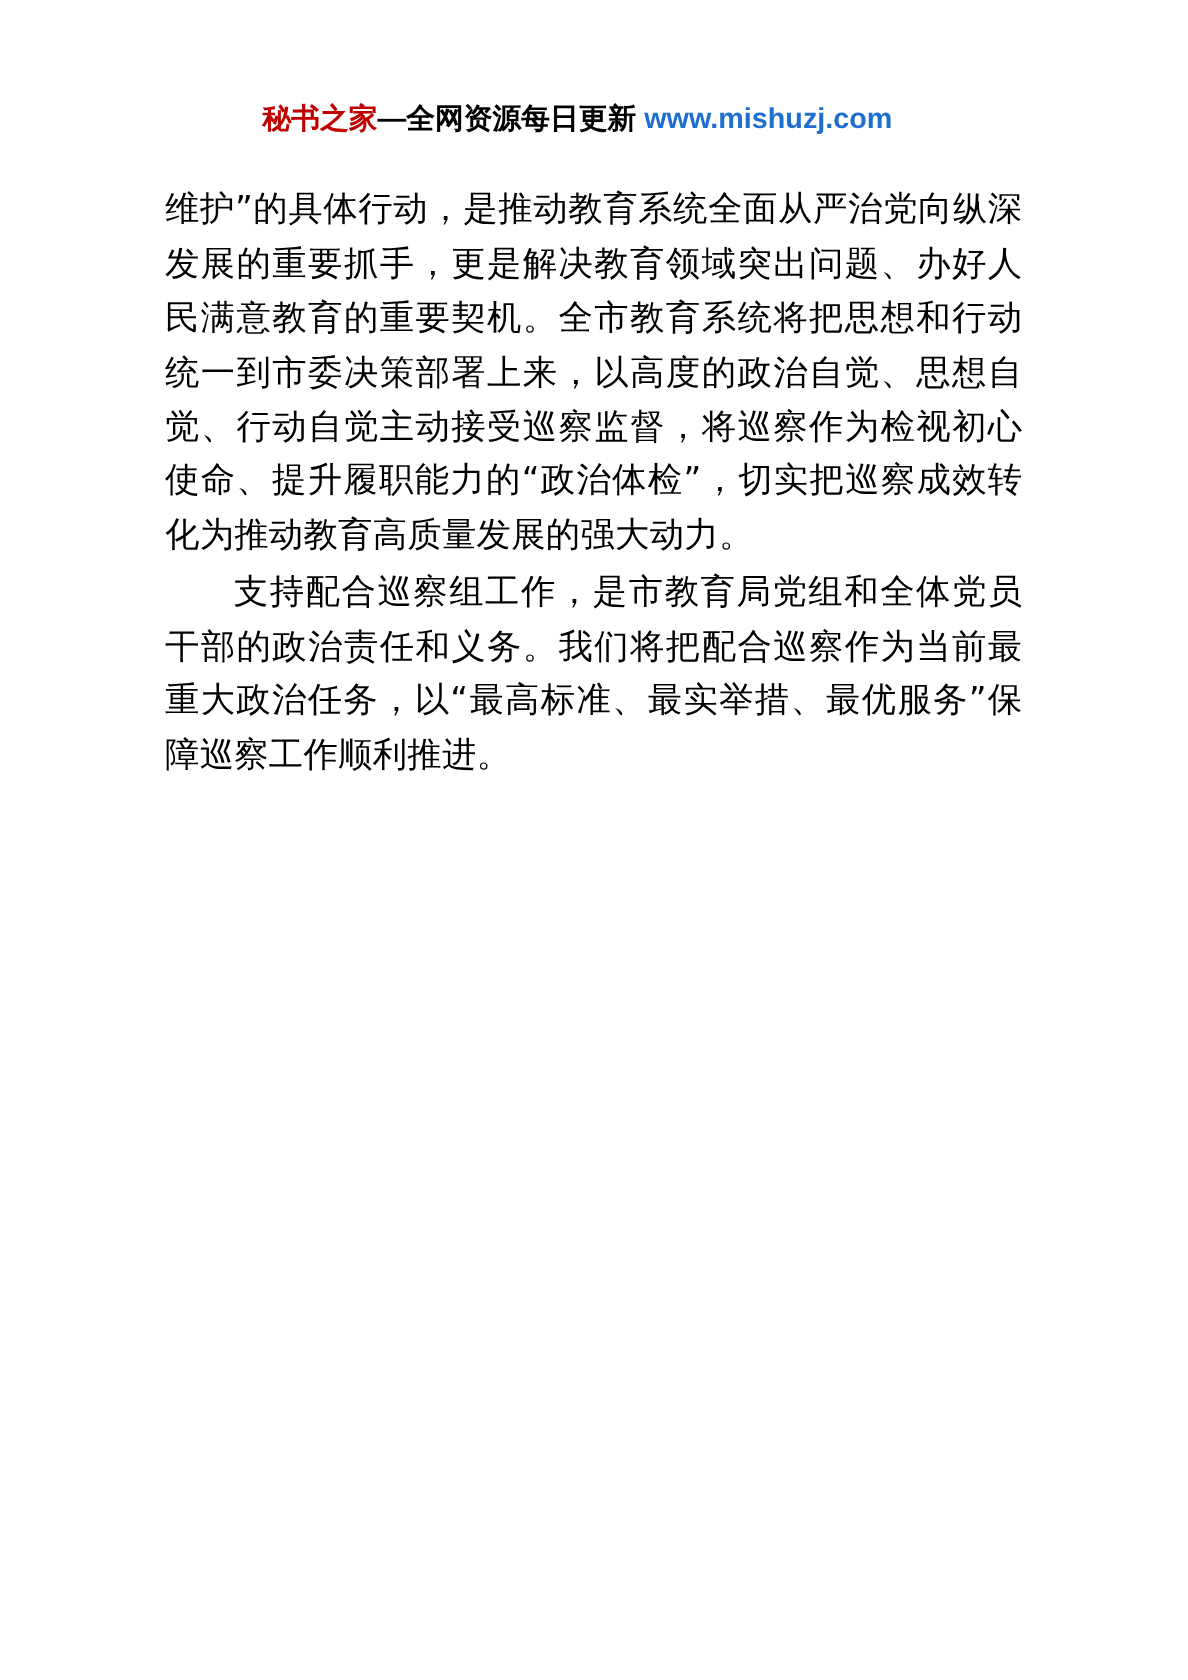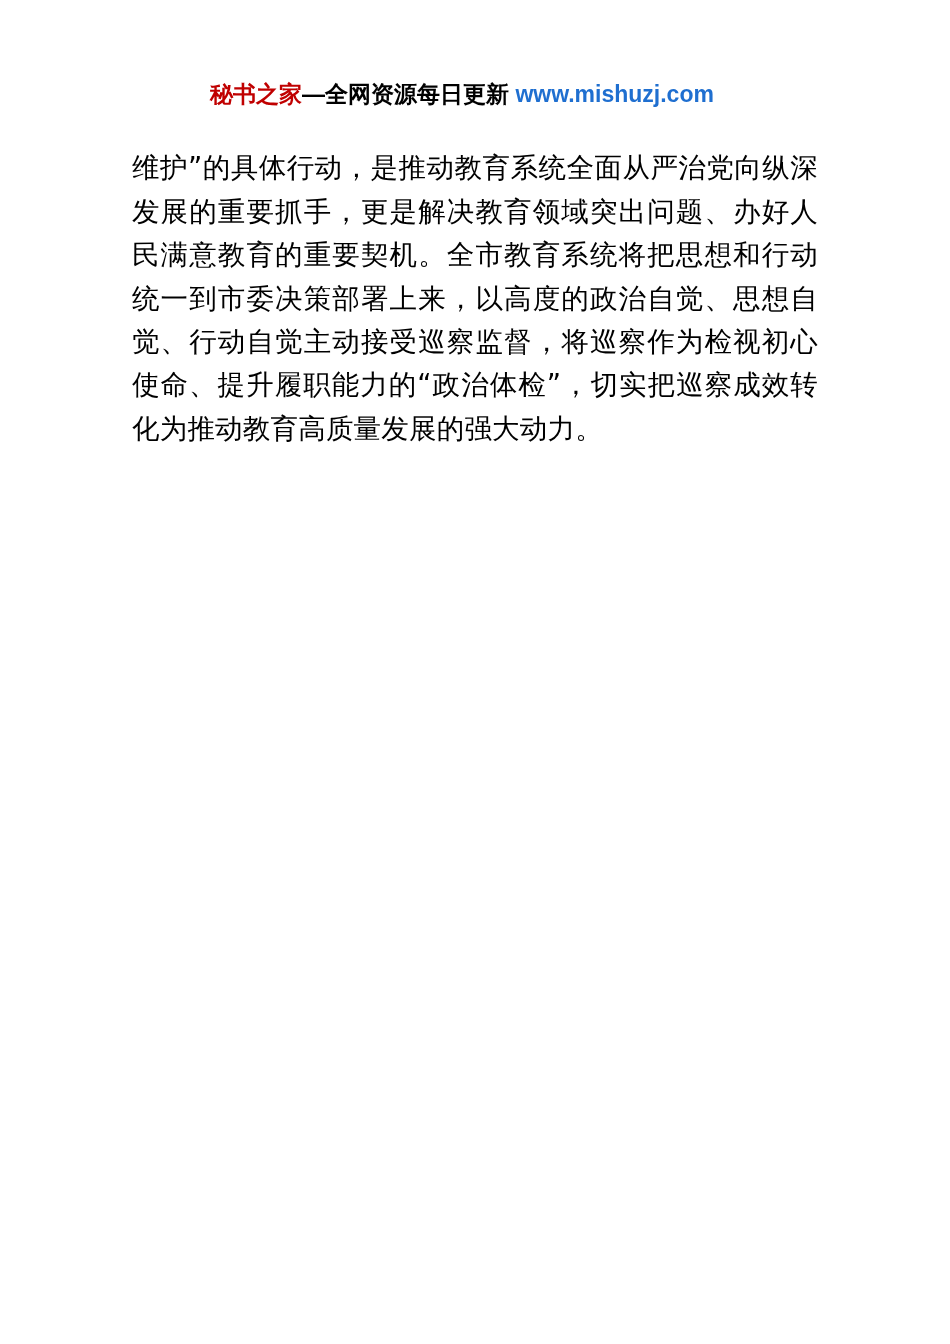--- a/index.html
+++ b/index.html
@@ -63,15 +63,16 @@
 <body>
 
 <div class="page">
 
   <div class="header">
     <span class="brand">秘书之家</span><span class="tagline">—全网资源每日更新 </span><span class="site">www.mishuzj.com</span>
   </div>
 
   <div class="body-text">
     <p class="flow">维护”的具体行动，是推动教育系统全面从严治党向纵深发展的重要抓手，更是解决教育领域突出问题、办好人民满意教育的重要契机。全市教育系统将把思想和行动统一到市委决策部署上来，以高度的政治自觉、思想自觉、行动自觉主动接受巡察监督，将巡察作为检视初心使命、提升履职能力的“政治体检”，切实把巡察成效转化为推动教育高质量发展的强大动力。</p>
+    <p class="indent">支持配合巡察组工作，是市教育局党组和全体党员干部的政治责任和义务。我们将把配合巡察作为当前最重大政治任务，以“最高标准、最实举措、最优服务”保障巡察工作顺利推进。</p>
   </div>
 
 </div>
 
 </body></html>

